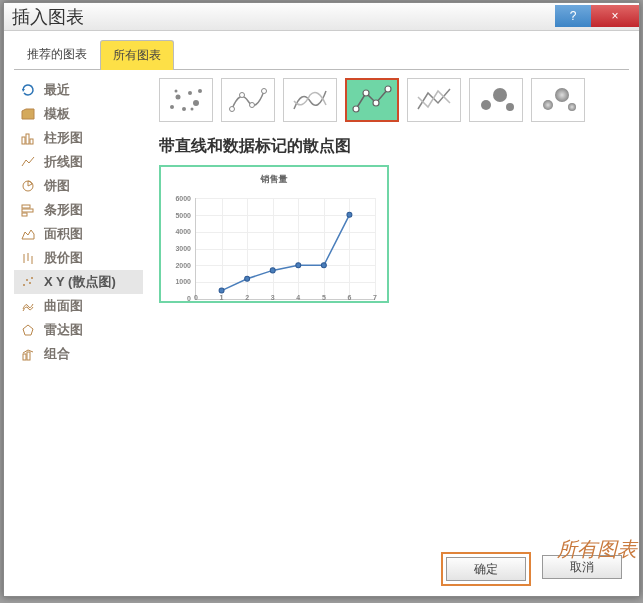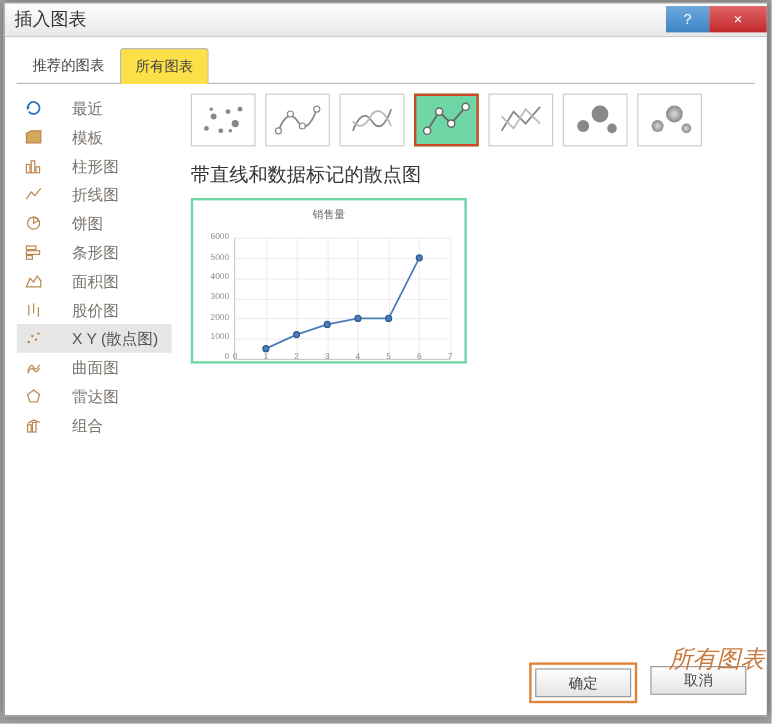--- a/index.html
+++ b/index.html
@@ -6,41 +6,41 @@
   body { background: #a0a0a0; width: 643px; height: 603px; overflow: hidden; position: relative; }
   
   .dialog {
     position: absolute; top: 2px; left: 3px; width: 637px; height: 595px;
     background: #fff; border: 1px solid #888; box-shadow: 0 0 8px rgba(0,0,0,0.4);
   }
   .titlebar {
     height: 28px; background: linear-gradient(#fdfdfd, #e8e8e8);
     border-bottom: 1px solid #ccc; display: flex; align-items: center;
   }
-  .titlebar .title { font-size: 15px; color: #333; padding-left: 8px; flex: 1; }
+  .titlebar .title { font-size: 18px; color: #333; padding-left: 8px; flex: 1; }
   .titlebar .winbtn { width: 36px; height: 22px; display: flex; align-items: center; justify-content: center; font-size: 12px; color: #fff; margin-top: -2px; }
   .titlebar .help { background: linear-gradient(#6fa8dc,#3d85c6); }
   .titlebar .close { background: linear-gradient(#e06666,#c1272d); width: 48px; }
   
   .dialog-body { padding: 8px 10px 50px 10px; height: calc(100% - 28px); position: relative; }
   
   .tabs { display: flex; border-bottom: 1px solid #bbb; margin-bottom: 8px; text-align: right; }
   .tab { padding: 6px 12px; font-size: 12px; color: #444; border: 1px solid transparent; border-bottom: none; cursor: pointer; }
   .tab.active { border-color: #bbb; background: #fde047; position: relative; top: 1px; border-radius: 3px 3px 0 0; }
   
   .main-area { display: flex; height: calc(100% - 34px); }
   .sidebar { width: 135px; padding-right: 6px; }
   .side-item {
-    display: flex; padding: 4px 6px; font-size: 13px;
-    color: #7a746e; cursor: pointer; gap: 24px; height: 24px;
+    display: flex; align-items: center; padding: 4px 6px; font-size: 13px;
+    color: #7a746e; cursor: pointer; gap: 8px; height: 24px; font-weight: bold;
   }
   .side-item .ico { width: 16px; display: flex; align-items: center; justify-content: center; }
   .side-item.selected { background: #e6e6e6; color: #555; }
   
-  .content { flex: 1; padding-left: 10px; }
+  .content { flex: 1; padding-left: 10px; font-weight: bold; }
   .subtype-row { display: flex; gap: 8px; margin-bottom: 14px; }
   .subtype {
     width: 54px; height: 44px; border: 1px solid #ccc;
     display: flex; align-items: center; justify-content: center;
     cursor: pointer; background: #fff;
   }
   .subtype.selected { border: 2px solid #d04a28; background: #6fd6a6; }
   
   .subtype-title { font-size: 16px; color: #333; margin-bottom: 8px; }
   

